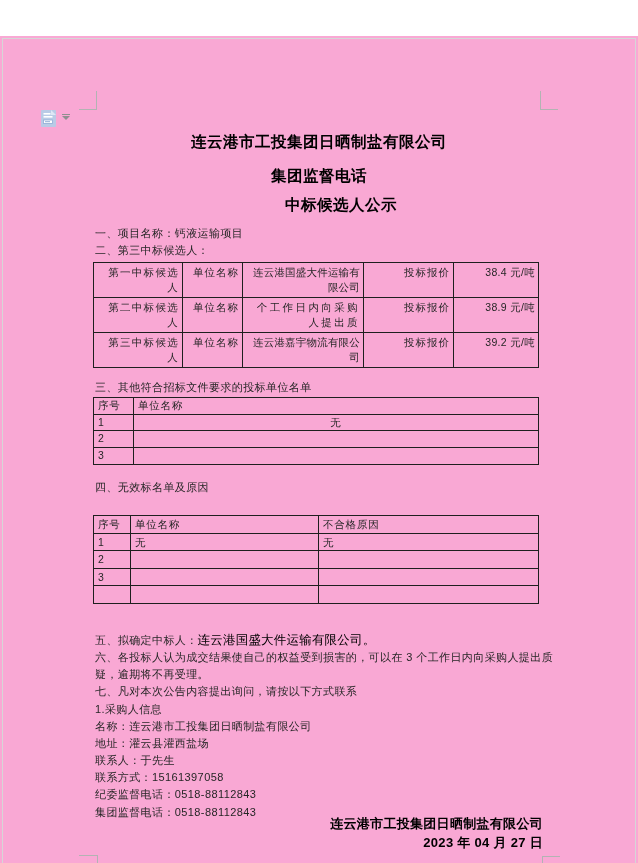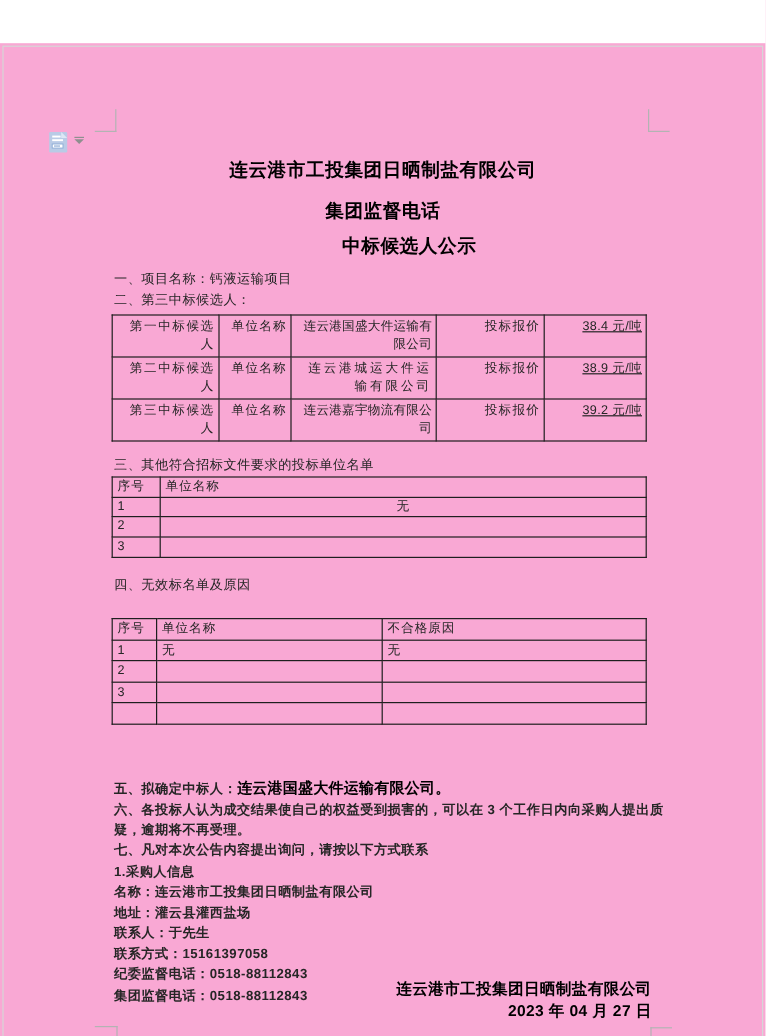--- a/index.html
+++ b/index.html
@@ -48,35 +48,35 @@
 
   .tbl1 { position:absolute; left:93px; top:226px;text-align:right; }
   .tbl1 table { width:445px; }
   .tbl1 tr { height:33px; }
   .tbl1 td { padding:2px 3px; font-size:10.5px; line-height:15px; color:#262626; }
   .cell-rank   { letter-spacing:1.3px; }
   .cell-ulabel { letter-spacing:1px; }
   .cell-plabel { letter-spacing:1px; }
   .cell-comp-lg { font-size:12.5px; color:#000; line-height:16px; letter-spacing:0.2px; }
   .cell-comp-sp { font-size:10.5px; letter-spacing:2.4px; line-height:18px; }
-  .cell-price  { letter-spacing:0.3px;text-decoration:underline; }
+  .cell-price  { letter-spacing:0.3px; }
 
   .tbl2 { position:absolute; left:93px; top:361px; }
   .tbl2 table { width:445px; }
   .tbl2 tr { height:16.7px; }
   .tbl2 td { padding:0 4px; font-size:10.5px; line-height:15px; letter-spacing:0.8px; }
   .tbl2 .center { text-align:center; }
 
   .tbl3 { position:absolute; left:93px; top:479px; }
   .tbl3 table { width:445px; }
   .tbl3 tr { height:17.5px; }
   .tbl3 td { padding:0 4px; font-size:10.5px; line-height:16px; letter-spacing:0.8px; }
 
   
-  .closing { position:absolute; left:95px; top:613px; line-height:17.15px;font-weight:bold; }
+  .closing { position:absolute; left:95px; top:596px; line-height:17.15px; }
   .closing div { white-space:nowrap; }
   .comp-inline { font-size:12.5px; color:#000; letter-spacing:0.2px; }
 
   
   .signature {
     position:absolute; top:779px; right:95px; text-align:right;
     font-size:13px; font-weight:bold; color:#000; line-height:18.5px; letter-spacing:0.3px;
   }
 </style>
 </head>
@@ -127,21 +127,21 @@
           <tr>
         <td class="cell-rank">第一中标候选人</td>
         <td class="cell-ulabel">单位名称</td>
         <td class="cell-comp-lg">连云港国盛大件运输有限公司</td>
         <td class="cell-plabel">投标报价</td>
         <td class="cell-price">38.4 元/吨</td>
       </tr>
       <tr>
         <td class="cell-rank">第二中标候选人</td>
         <td class="cell-ulabel">单位名称</td>
-        <td class="cell-comp-sp">连云港城运大件运输有限公司</td>
+        <td class="cell-comp-sp">个工作日内向采购人提出质</td>
         <td class="cell-plabel">投标报价</td>
         <td class="cell-price">38.9 元/吨</td>
       </tr>
       <tr>
         <td class="cell-rank">第三中标候选人</td>
         <td class="cell-ulabel">单位名称</td>
         <td class="cell-comp-lg">连云港嘉宇物流有限公司</td>
         <td class="cell-plabel">投标报价</td>
         <td class="cell-price">39.2 元/吨</td>
       </tr>

